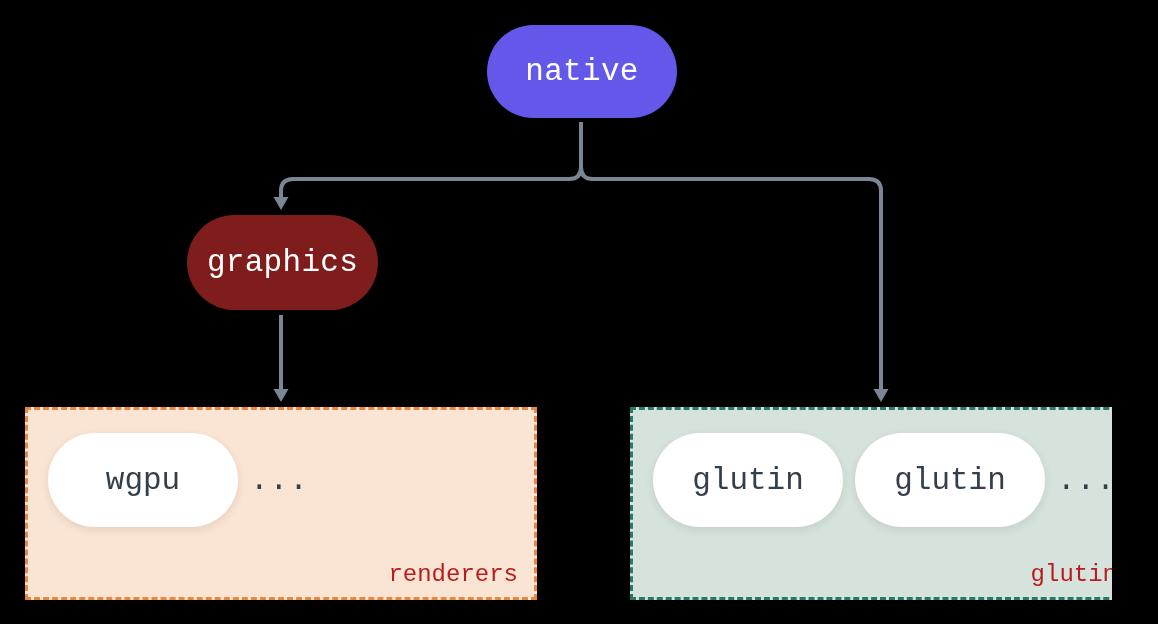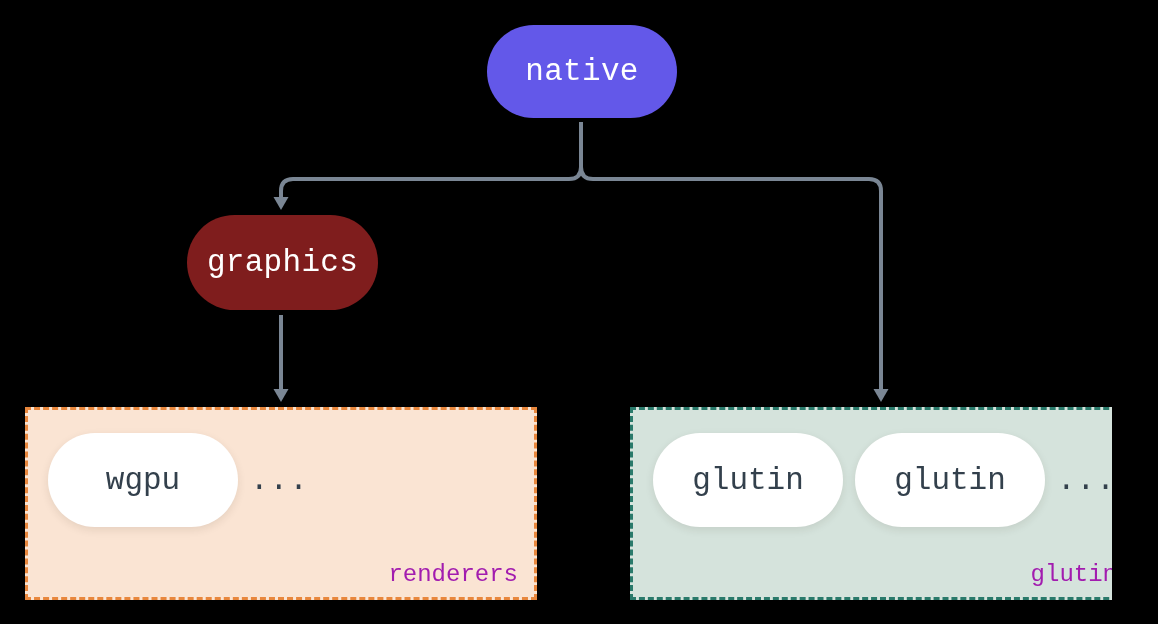--- a/index.html
+++ b/index.html
@@ -97,21 +97,21 @@
   .ellipsis {
     font-size: 31px;
     color: #33404C;
     letter-spacing: 1px;
   }
   .group-label {
     position: absolute;
     right: 16px;
     bottom: 9px;
     font-size: 24px;
-    color: #a21caf;
+    color: #b91c1c;
   }
 </style>
 </head>
 <body>
 
 <div class="canvas">
 
   <svg class="edges" viewBox="0 0 1158 624" xmlns="http://www.w3.org/2000/svg">
     <path d="M581 122 V167 Q581 179 569 179 H293 Q281 179 281 191 V198"></path>
     <polygon points="273.5,197 288.5,197 281,210"></polygon>

